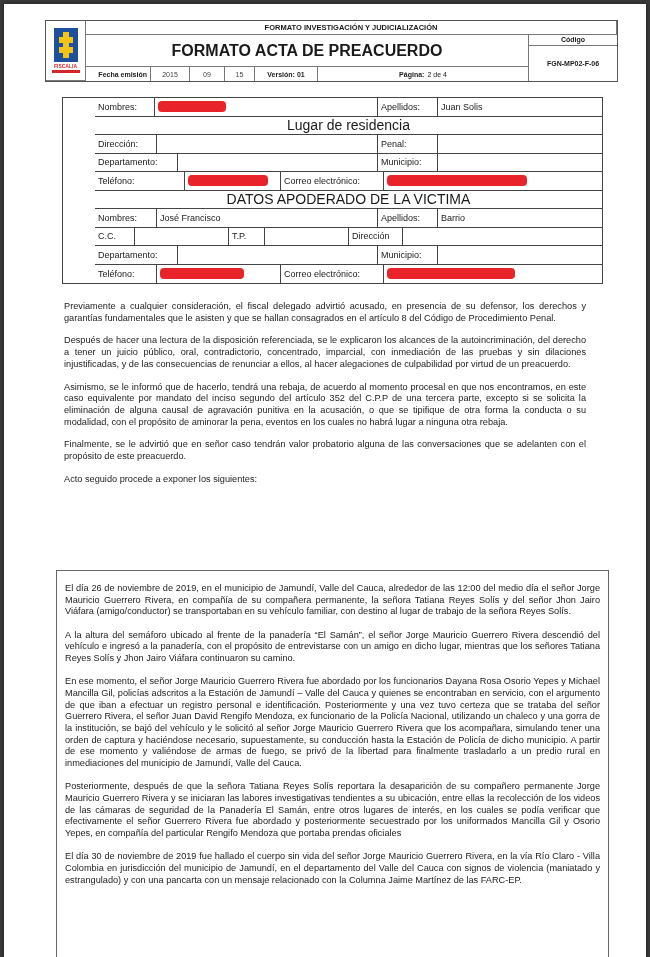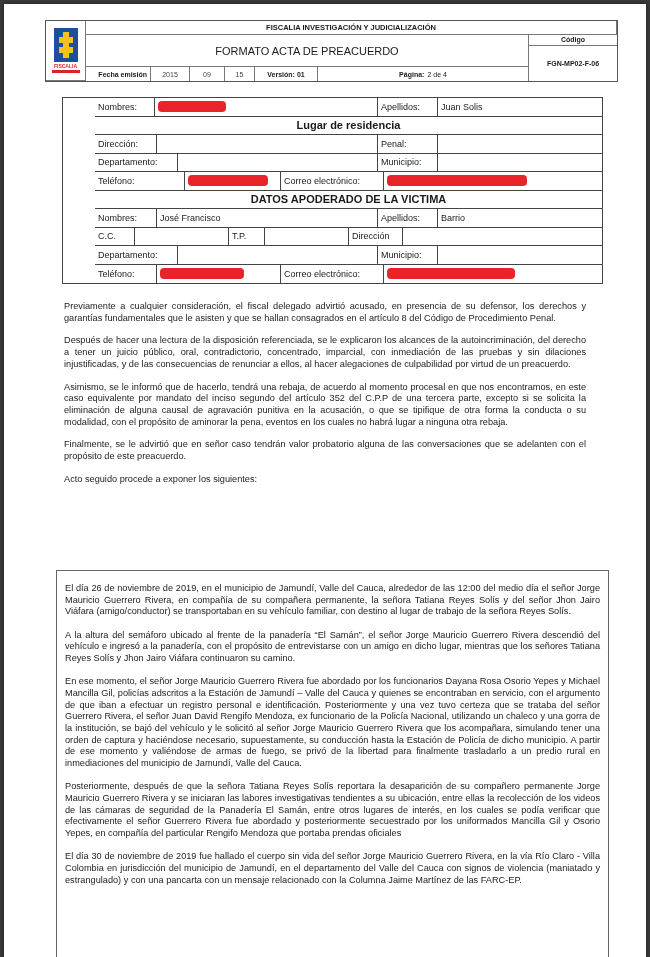--- a/index.html
+++ b/index.html
@@ -23,21 +23,21 @@
       grid-template-rows: 14px 32px 14px;
       font-size: 7px;
     }
     .hdr > div { border-right: 1px solid #777; border-bottom: 1px solid #777; box-sizing: border-box; display:flex; align-items:center; justify-content:center; }
     .logo { grid-row: 1 / 4; grid-column: 1; flex-direction: column; background: #fff; }
     .logo-box { width: 24px; height: 34px; background: #1d4f9c; position: relative; }
     .logo-box svg { position: absolute; left: 2px; top: 3px; }
     .logo-text { font-size: 5px; color: #d6262b; font-weight: bold; margin-top: 1px; }
     .logo-bar { width: 28px; height: 3px; background: #d6262b; margin-top: 1px; }
     .hdr-proc { grid-column: 2 / 4; grid-row: 1; font-weight: bold; font-size: 7.5px; }
-    .hdr-title { grid-column: 2; grid-row: 2; font-weight: normal; font-size: 11px; }
+    .hdr-title { grid-column: 2; grid-row: 2; font-weight: bold; font-size: 16px; }
     .hdr-code { grid-column: 3; grid-row: 2 / 4; flex-direction: column; border-right: none !important; border-bottom:none !important; }
     .hdr-code .lbl { width:100%; text-align:center; font-weight:bold; border-bottom: 1px solid #777; height: 10px; line-height:10px; }
     .hdr-code .val { flex:1; display:flex; align-items:center; font-weight:bold; font-size:7px; }
     .hdr-meta { grid-column: 2; grid-row: 3; display:flex; justify-content:flex-start !important; padding:0; border-bottom:none !important; }
     .hdr-meta span { border-right: 1px solid #777; height:100%; display:flex; align-items:center; justify-content:center; box-sizing:border-box; }
     .hdr-meta .m-lbl { width: 65px; font-weight: bold; justify-content:flex-end; padding-right:3px; }
     .hdr-meta .m-y { width: 39px; color:#444; }
     .hdr-meta .m-mo { width: 35px; color:#444; }
     .hdr-meta .m-d { width: 30px; color:#444; }
     .hdr-meta .m-v { width: 63px; font-weight:bold; }
@@ -48,21 +48,21 @@
     .tbl {
       position: absolute; left: 58px; top: 93px; width: 541px;
       border: 1px solid #444; box-sizing: border-box;
       font-size: 9px;
       padding-left: 32px;
     }
     .row { display: flex; height: 18.5px; border-bottom: 1px solid #444; box-sizing: border-box; }
     .row:last-child { border-bottom: none; }
     .cell { border-right: 1px solid #444; box-sizing: border-box; padding: 0 3px; display:flex; align-items:center; white-space:nowrap; overflow:hidden; }
     .cell:last-child { border-right: none; }
-    .section { justify-content:center; font-weight:bold; width:100%; font-size:11px; }
+    .section { justify-content:center; font-weight:normal; width:100%; font-size:14px; }
     .redact { display:inline-block; height: 11px; background: #e8232a; border-radius: 4px; }
 
     
     .body-text {
       position: absolute; left: 60px; width: 530px;
       font-size: 9.2px; line-height: 11.7px; text-align: justify;
       color: #222;
     }
     .body-text p { margin: 0 8px 11px 0; }
     .hechos-title { font-weight: bold; }
@@ -82,21 +82,21 @@
   <div class="hdr">
     <div class="logo">
       <div class="logo-box">
         <svg width="20" height="28" viewBox="0 0 20 28">
           <path d="M7 1h6v5h4v6h-4v4h4v6h-4v5H7v-5H3v-6h4v-4H3V6h4z" fill="#f2c418"></path>
         </svg>
       </div>
       <div class="logo-text">FISCALIA</div>
       <div class="logo-bar"></div>
     </div>
-    <div class="hdr-proc">FISCALIA INVESTIGACIÓN Y JUDICIALIZACIÓN</div>
+    <div class="hdr-proc">FORMATO INVESTIGACIÓN Y JUDICIALIZACIÓN</div>
     <div class="hdr-title">FORMATO ACTA DE PREACUERDO</div>
     <div class="hdr-code">
       <div class="lbl">Código</div>
       <div class="val">FGN-MP02-F-06</div>
     </div>
     <div class="hdr-meta">
       <span class="m-lbl">Fecha emisión</span>
       <span class="m-y">2015</span>
       <span class="m-mo">09</span>
       <span class="m-d">15</span>

